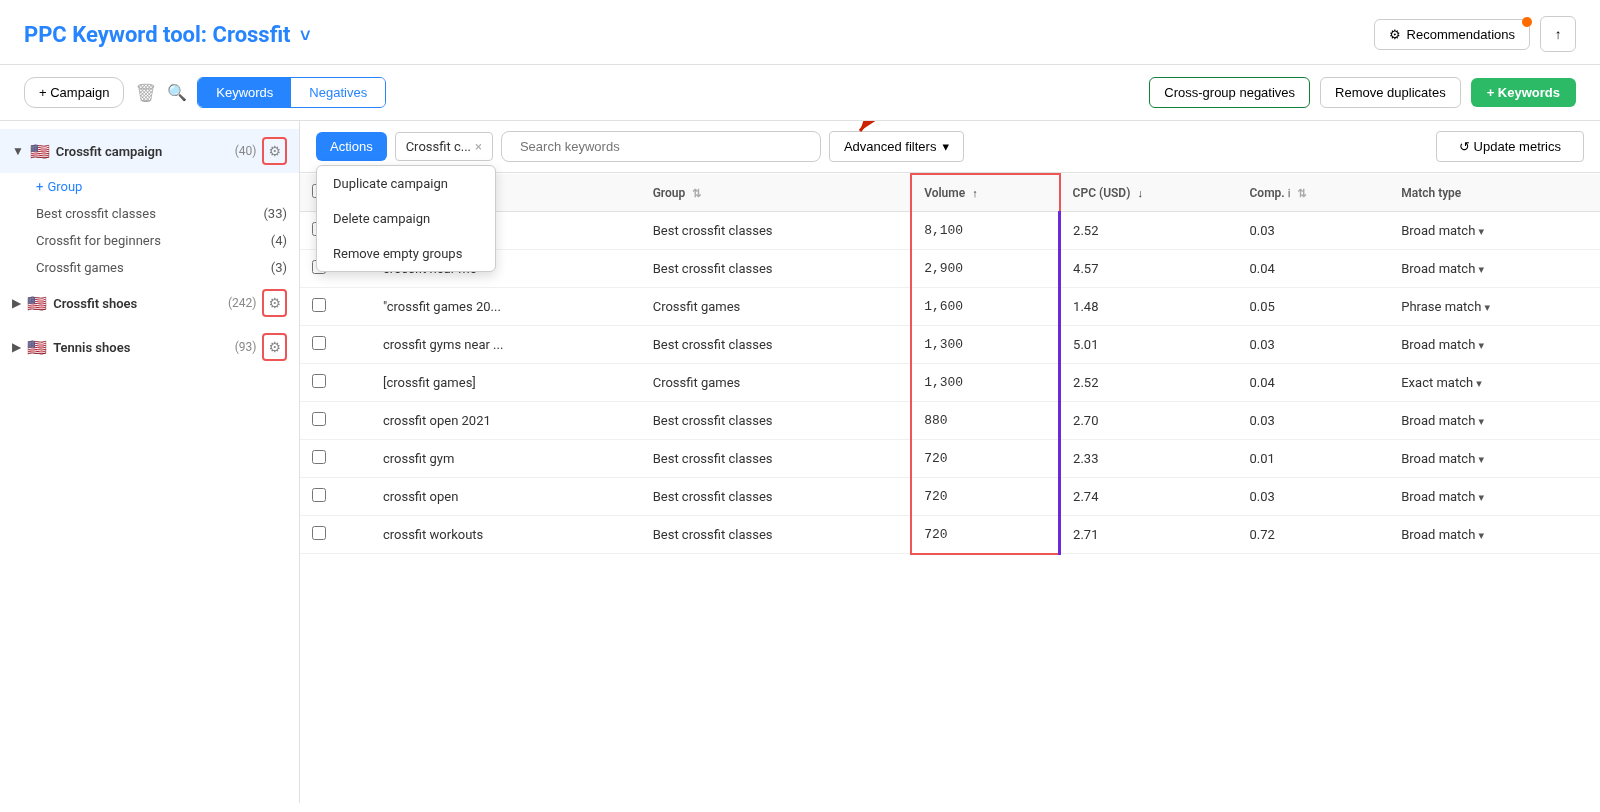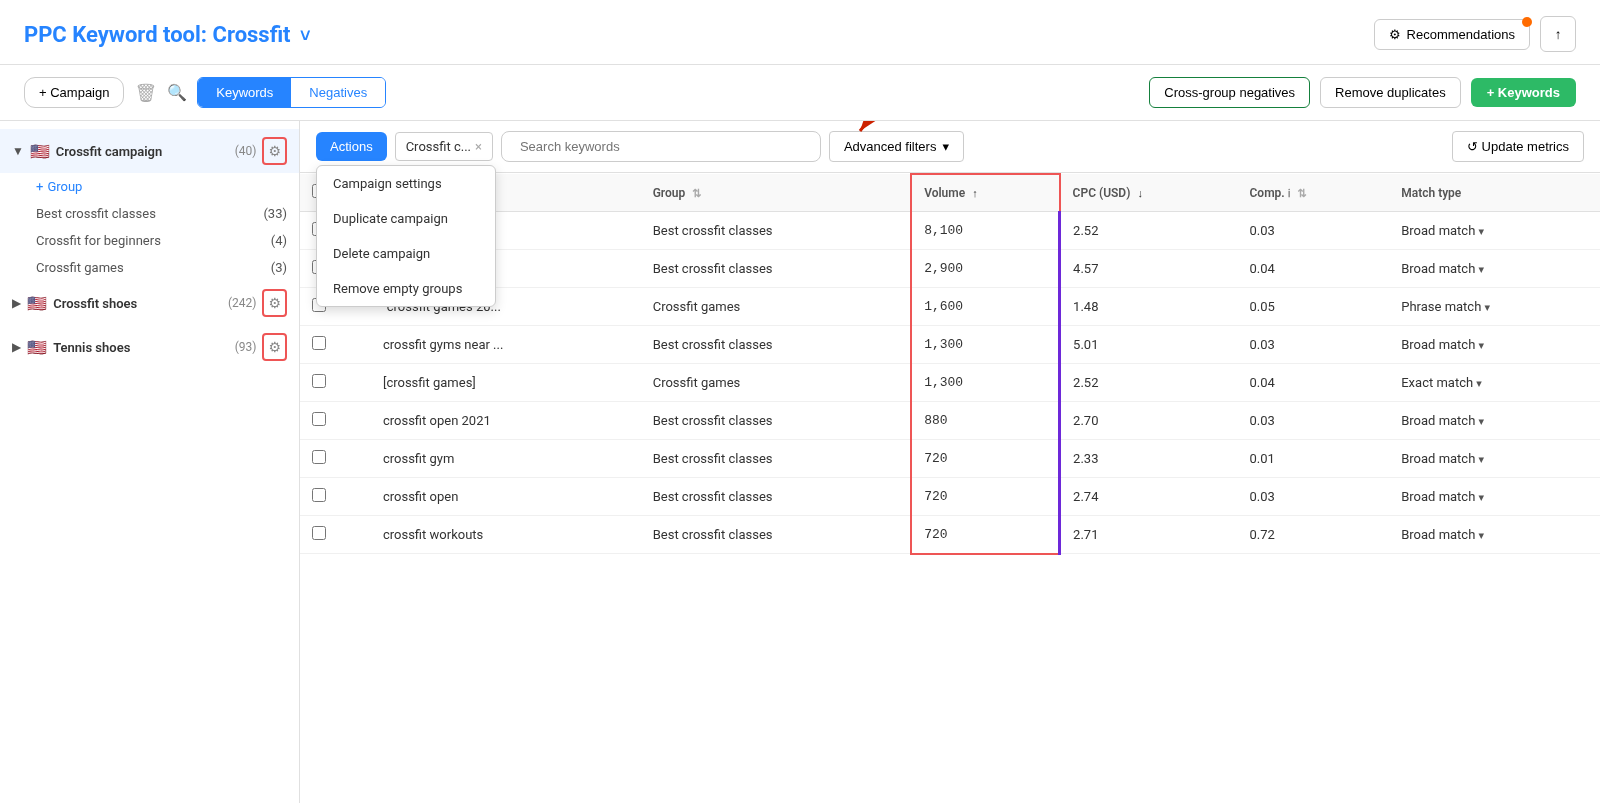--- a/index.html
+++ b/index.html
@@ -44,21 +44,21 @@
 
     
     .content { flex: 1; display: flex; flex-direction: column; overflow: hidden; }
 
     
     .content-toolbar { display: flex; align-items: center; gap: 8px; padding: 10px 16px; border-bottom: 1px solid #e0e0e0; position: relative; }
     .actions-btn { padding: 7px 14px; border: none; border-radius: 6px; background: #2684ff; color: #fff; cursor: pointer; font-size: 13px; font-weight: 400; }
     .filter-chip { display: flex; align-items: flex-end; gap: 4px; padding: 6px 10px; border: 1px solid #ccc; border-radius: 4px; background: #fff; cursor: pointer; font-size: 13px; }
     .search-input { flex: 1; max-width: 320px; padding: 7px 18px; border: 1px solid #ccc; border-radius: 8px; font-size: 13px; outline: none; }
     .adv-filters-btn { display: flex; align-items: center; gap: 6px; padding: 7px 14px; border: 1px solid #ccc; border-radius: 4px; background: #fff; cursor: pointer; font-size: 13px; }
-    .update-metrics-btn { margin-left: auto; display: flex; align-items: center; gap: 6px; padding: 7px 14px; border: 1px solid #ccc; border-radius: 4px; background: #fff; cursor: pointer; font-size: 13px; }
+    .update-metrics-btn { margin-left: auto; display: flex; align-items: center; gap: 6px; padding: 7px 22px; border: 1px solid #ccc; border-radius: 4px; background: #fff; cursor: pointer; font-size: 13px; }
 
     
     .dropdown-menu { position: absolute; top: 44px; left: 16px; background: #fff; border: 1px solid #ccc; border-radius: 6px; box-shadow: 0 4px 12px rgba(0,0,0,0.15); z-index: 100; min-width: 180px; }
     .dropdown-item { padding: 10px 16px; cursor: pointer; font-size: 13px; color: #333; }
 
     
     .table-container { flex: 1; overflow-y: auto; }
     table { width: 100%; border-collapse: collapse; }
     th { background: #f9f9f9; padding: 10px 12px; text-align: left; font-size: 12px; font-weight: 600; color: #555; border-bottom: 1px solid #e0e0e0; white-space: nowrap; position: sticky; top: 0; z-index: 10; }
     td { padding: 10px 12px; border-bottom: 1px solid #f0f0f0; font-size: 13px; vertical-align: middle; }
@@ -168,21 +168,20 @@
       <input class="search-input" type="text" placeholder="Search keywords" style="">
       <button class="adv-filters-btn">
         <span>Advanced filters</span>
         <span>▾</span>
       </button>
       <button class="update-metrics-btn">
         <span>↺  Update metrics</span>
       </button>
 
       <div class="dropdown-menu">
-        <div class="dropdown-item">Campaign settings</div>
         <div class="dropdown-item">Duplicate campaign</div>
         <div class="dropdown-item">Delete campaign</div>
         <div class="dropdown-item">Remove empty groups</div>
       </div>
 
       <svg style="position:absolute;top:-75px;left:530px;z-index:200;pointer-events:none;overflow:visible;" width="200" height="110">
         <defs>
           <marker id="arrowhead" markerWidth="10" markerHeight="7" refX="10" refY="3.5" orient="auto">
             <polygon points="0 0, 10 3.5, 0 7" fill="#cc2200"></polygon>
           </marker>

